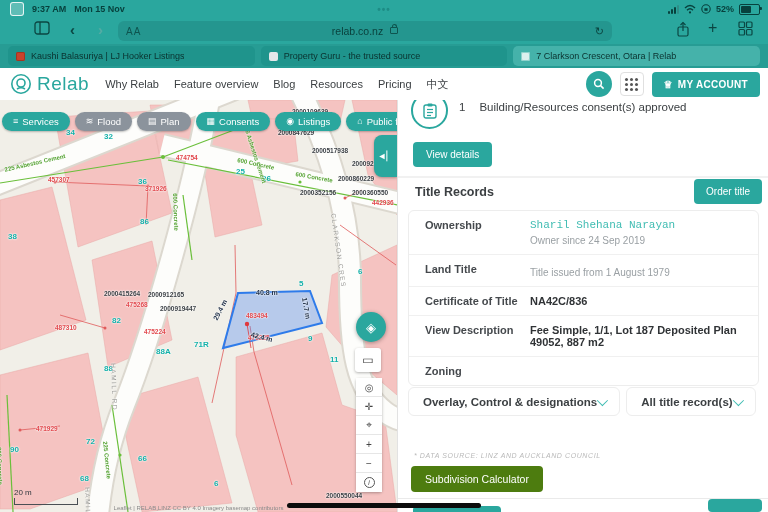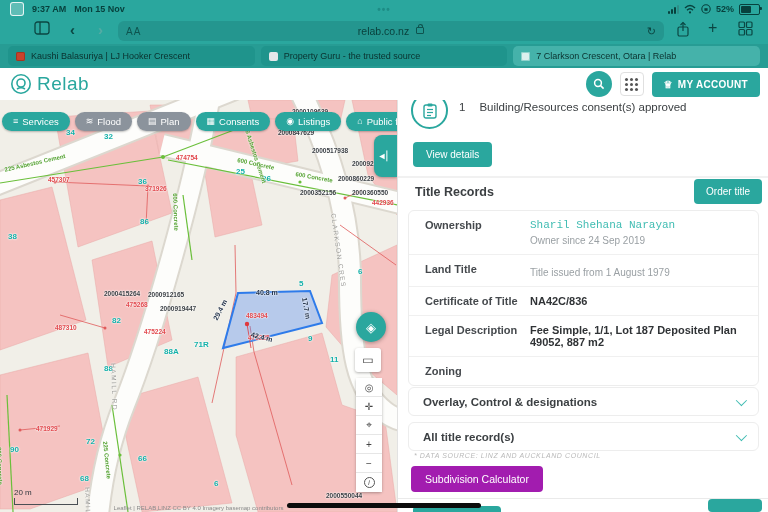--- a/index.html
+++ b/index.html
@@ -14,21 +14,21 @@
   .sig{display:flex;align-items:flex-end;gap:1px;}
   .sig i{display:block;width:2px;background:#07413d;border-radius:1px;}
   .sig i:nth-child(1){height:3px}.sig i:nth-child(2){height:5px}.sig i:nth-child(3){height:7px}.sig i:nth-child(4){height:9px;background:#2f8e88}
   .batt{width:19px;height:9px;border:1px solid #07413d;border-radius:2px;position:relative;}
   .batt i{position:absolute;left:1px;top:1px;bottom:1px;width:52%;background:#07413d;border-radius:1px;}
   .batt:after{content:"";position:absolute;right:-3px;top:2px;width:2px;height:3px;background:#07413d;border-radius:0 1px 1px 0;}
 
   
   .toolbar{position:absolute;left:0;top:18px;width:768px;height:26px;background:#2aa79e;display:flex;align-items:center;color:#0b4743;}
   .tb-ico{position:absolute;top:3px;font-size:13px;color:#0b4743;}
-  .urlbar{position:absolute;left:118px;top:3px;width:546px;height:20px;background:rgba(11,80,76,.18);border-radius:6px;display:flex;align-items:center;color:#093f3b;}
+  .urlbar{position:absolute;left:118px;top:3px;width:494px;height:20px;background:rgba(11,80,76,.18);border-radius:6px;display:flex;align-items:center;color:#093f3b;}
   .url-aa{position:absolute;left:8px;font-size:10px;letter-spacing:1px;color:#0e544f;}
   .url-text{margin:0 auto;font-size:10.5px;display:flex;align-items:flex-start;gap:7px;}
   .url-reload{position:absolute;right:8px;font-size:11px;}
   .lock{display:inline-block;width:6px;height:5px;border:1px solid #0e544f;border-radius:1px;position:relative;margin-top:2px;}
   .lock:before{content:"";position:absolute;left:1px;top:-4px;width:3px;height:3px;border:1px solid #0e544f;border-bottom:none;border-radius:3px 3px 0 0;}
 
   
   .tabbar{position:absolute;left:0;top:44px;width:768px;height:24px;background:#279c94;display:flex;gap:6px;padding:2px 8px;box-sizing:border-box;}
   .tab{flex:1 1 0;background:#1f948c;border-radius:5px;display:flex;align-items:center;gap:6px;padding:0 8px;min-width:0;}
   .tab.active{background:#45b2aa;text-align:center;}
@@ -87,26 +87,26 @@
   .order-btn{position:absolute;right:7px;top:79px;height:25px;background:#2aa79e;color:#fff;border:none;border-radius:4px;font-size:10px;padding:0 12px;}
   .card{position:absolute;left:10px;top:110px;width:351px;border:1px solid #ededed;border-radius:6px;background:#fff;box-sizing:border-box;}
   .trow{display:flex;padding:8px 16px;border-bottom:1px solid #f0f0f0;}
   .trow:last-child{border-bottom:none;}
   .tlabel{width:105px;flex:0 0 auto;font-size:11px;font-weight:bold;color:#45494d;}
   .tval{flex:1;}
   .vmain{font-size:11px;font-weight:bold;color:#303336;}
   .vmain.link{color:#3fbcb2;font-weight:normal;font-family:Liberation Mono, monospace;}
   .vsub{font-size:10px;color:#9aa0a4;margin-top:4px;}
   .vsub:empty{display:none;}
-  .accordions{position:absolute;left:10px;top:287px;width:351px;display:flex;flex-direction:column;gap:6px;}
+  .accordions{position:absolute;left:10px;top:287px;width:351px;display:flex;flex-direction:row;gap:6px;}
   .accordion{height:27px;border:1px solid #ededed;border-radius:6px;background:#fff;display:flex;align-items:center;justify-content:space-between;padding:0 14px;cursor:pointer;}
   .acc-label{font-size:11.5px;font-weight:bold;color:#3c4043;}
   .chev{width:7px;height:7px;border-right:1.6px solid #3fbcb2;border-bottom:1.6px solid #3fbcb2;transform:rotate(45deg) translateY(-2px);}
   .data-source{position:absolute;left:16px;top:352px;font-size:7px;font-style:italic;color:#b9b9b9;letter-spacing:.6px;}
-  .subdiv-btn{position:absolute;left:13px;top:366px;height:26px;background:#a21caf;color:#fff;border:none;border-radius:4px;font-size:10.5px;padding:0 14px;}
+  .subdiv-btn{position:absolute;left:13px;top:366px;height:26px;background:#4d7c0f;color:#fff;border:none;border-radius:4px;font-size:10.5px;padding:0 14px;}
   .bottom-line{position:absolute;left:0;top:398px;width:100%;height:1px;background:#eaeaea;}
   .cut-btn-l{position:absolute;left:15px;top:406px;width:88px;height:10px;background:#2aa79e;border-radius:4px 4px 0 0;}
   .cut-btn-r{position:absolute;left:310px;top:399px;width:54px;height:13px;background:#2aa79e;border-radius:4px;}
 
   .home-indicator{position:absolute;left:287px;top:503px;width:194px;height:5px;background:#0c0c0c;border-radius:3px;z-index:20;}
   .sb-app{width:12px;height:12px;border:1px solid rgba(255,255,255,.85);border-radius:3px;background:rgba(255,255,255,.25);}
 </style>
 </head>
 <body>
 
@@ -167,21 +167,21 @@
         <rect x="1" y="1" width="5.5" height="5.5" rx="1" fill="none" stroke="#0b4743" stroke-width="1.2"></rect>
         <rect x="8.5" y="1" width="5.5" height="5.5" rx="1" fill="none" stroke="#0b4743" stroke-width="1.2"></rect>
         <rect x="1" y="8.5" width="5.5" height="5.5" rx="1" fill="none" stroke="#0b4743" stroke-width="1.2"></rect>
         <rect x="8.5" y="8.5" width="5.5" height="5.5" rx="1" fill="none" stroke="#0b4743" stroke-width="1.2"></rect>
       </svg>
   </div>
 
   <div class="tabbar">
   <div class="tab">
     <span class="fav f1"></span>
-    <span class="tab-title">Kaushi Balasuriya | LJ Hooker Crescent</span>
+    <span class="tab-title">Kaushi Balasuriya | LJ Hooker Listings</span>
   </div>
 
   <div class="tab">
     <span class="fav f2"></span>
     <span class="tab-title">Property Guru - the trusted source</span>
   </div>
 
   <div class="tab active">
     <span class="fav f3"></span>
     <span class="tab-title">7 Clarkson Crescent, Otara | Relab</span>
@@ -190,20 +190,33 @@
 
   <div class="navbar">
     <div class="brand">
       <svg width="22" height="22" viewBox="0 0 22 22">
           <circle cx="11" cy="11" r="9.2" fill="none" stroke="#2aa79e" stroke-width="1.6"></circle>
           <circle cx="11" cy="10" r="4" fill="none" stroke="#2aa79e" stroke-width="1.6"></circle>
           <path d="M7 16 Q11 13.5 15 16" fill="none" stroke="#2aa79e" stroke-width="1.6"></path>
         </svg>
       <span class="brand-name">Relab</span>
     </div>
+    <div class="menu">
+  <span class="nav-item">Why Relab</span>
+
+  <span class="nav-item">Feature overview</span>
+
+  <span class="nav-item">Blog</span>
+
+  <span class="nav-item">Resources</span>
+
+  <span class="nav-item">Pricing</span>
+
+  <span class="nav-item">中文</span>
+</div>
     <div class="nav-right">
       <span class="search-circle">
         <svg width="12" height="12" viewBox="0 0 12 12">
             <circle cx="5" cy="5" r="3.4" fill="none" stroke="#fff" stroke-width="1.5"></circle>
             <line x1="7.6" y1="7.6" x2="10.6" y2="10.6" stroke="#fff" stroke-width="1.5"></line>
           </svg>
       </span>
       <span class="grid-box">
           <span class="dots3"></span>
         </span>
@@ -293,21 +306,21 @@
   <span class="mlabel t" style="left: 140px; top: 118px;">86</span>
 
   <span class="mlabel t" style="left: 236px; top: 68px;">25</span>
 
   <span class="mlabel t" style="left: 262px; top: 75px;">26</span>
 
   <span class="mlabel t" style="left: 112px; top: 217px;">82</span>
 
   <span class="mlabel t" style="left: 104px; top: 265px;">88</span>
 
-  <span class="mlabel t" style="left: 164px; top: 248px;">88A</span>
+  <span class="mlabel t" style="left: 156px; top: 248px;">88A</span>
 
   <span class="mlabel t" style="left: 194px; top: 241px;">71R</span>
 
   <span class="mlabel t" style="left: 86px; top: 338px;">72</span>
 
   <span class="mlabel t" style="left: 10px; top: 346px;">90</span>
 
   <span class="mlabel t" style="left: 138px; top: 355px;">66</span>
 
   <span class="mlabel t" style="left: 80px; top: 375px;">68</span>
@@ -501,21 +514,21 @@
 
   <div class="trow">
     <div class="tlabel">Certificate of Title</div>
     <div class="tval">
       <div class="vmain">NA42C/836</div>
 
     </div>
   </div>
 
   <div class="trow">
-    <div class="tlabel">Legal Description</div>
+    <div class="tlabel">View Description</div>
     <div class="tval">
       <div class="vmain">Fee Simple, 1/1, Lot 187 Deposited Plan 49052, 887 m2</div>
 
     </div>
   </div>
 
   <div class="trow">
     <div class="tlabel">Zoning</div>
   </div>
 </div>

